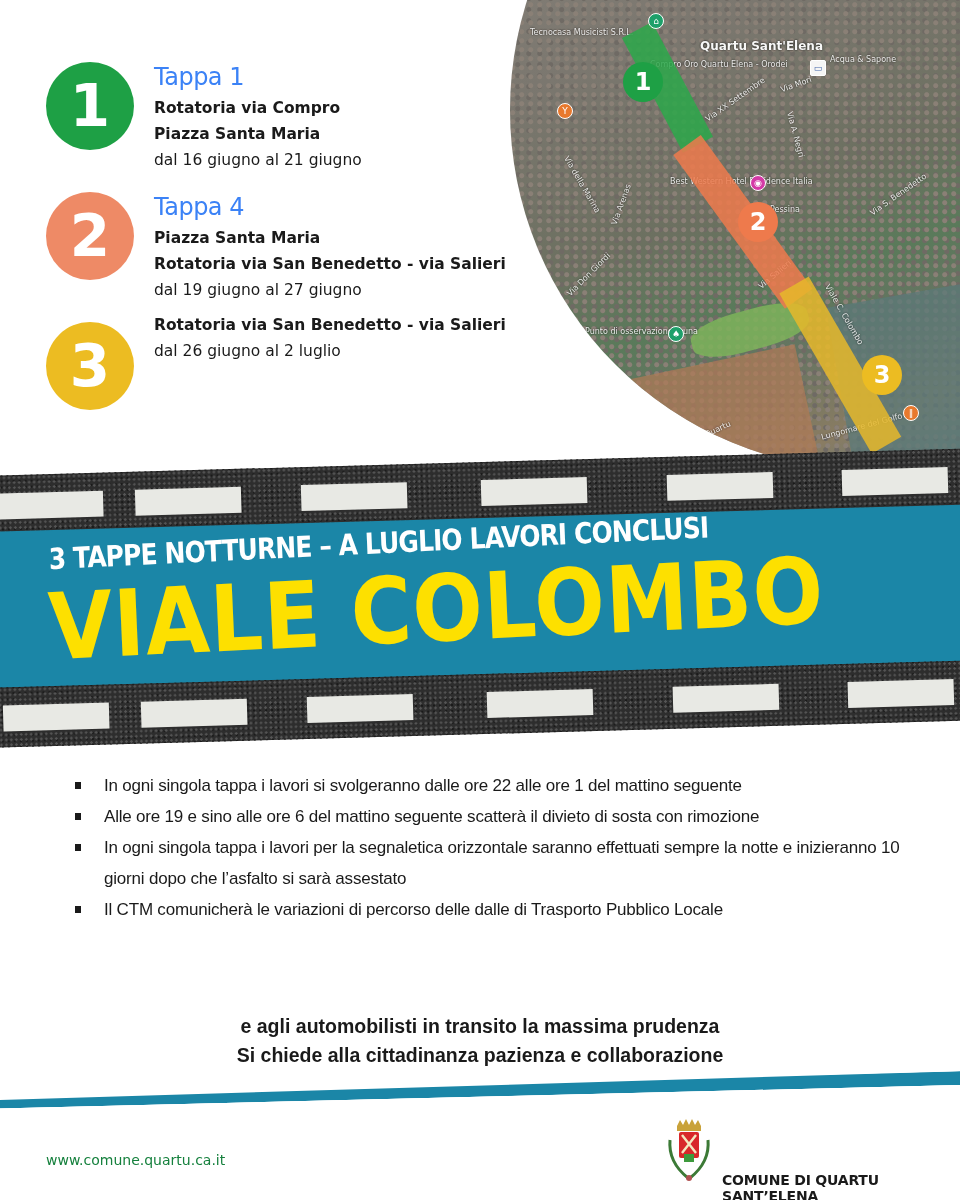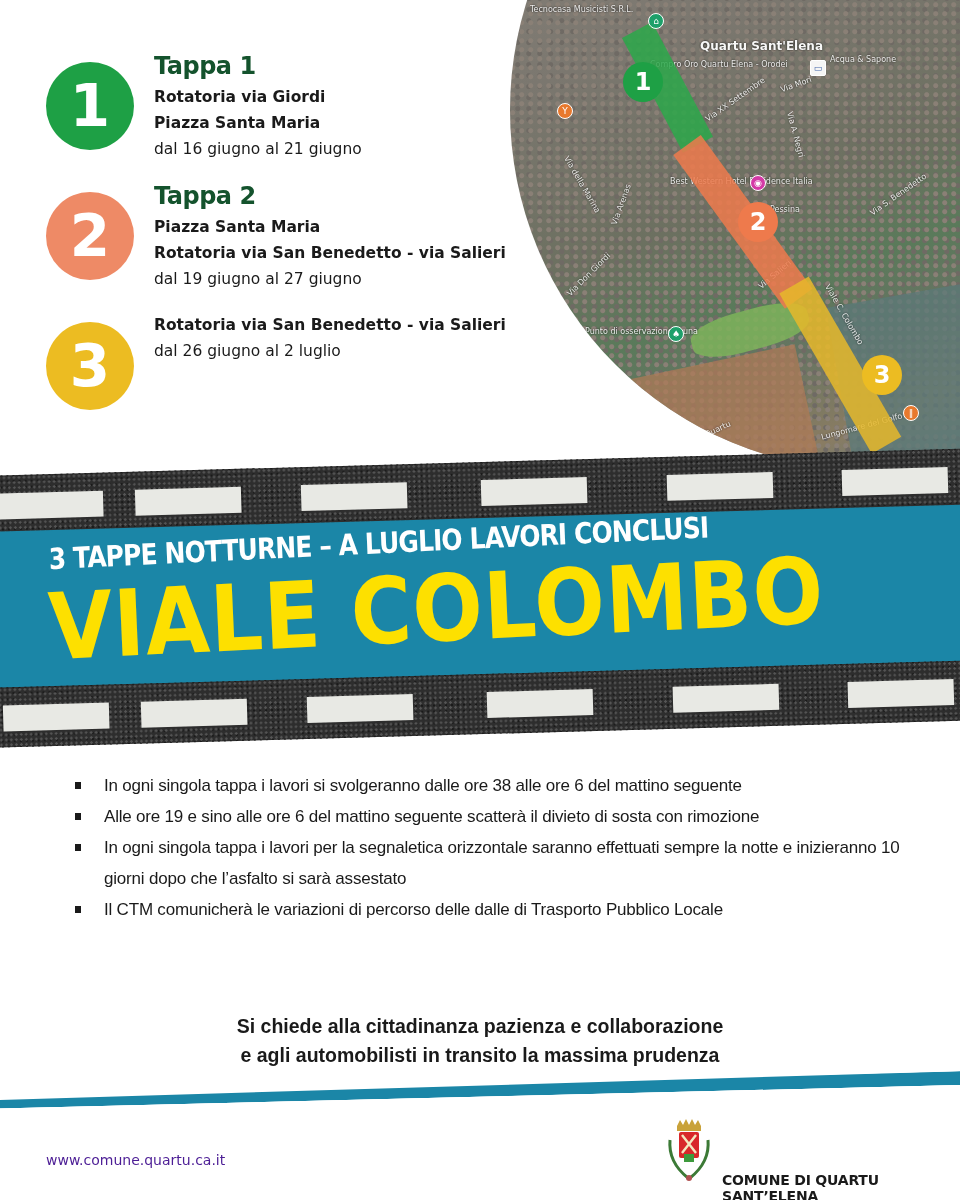--- a/index.html
+++ b/index.html
@@ -46,22 +46,22 @@
 
     
     .tappa { position: absolute; left: 46px; }
     .tappa .num {
       position: absolute; left: 0; top: 10px; width: 88px; height: 88px; border-radius: 50%;
       color: #fff; font-size: 58px; font-weight: 900; line-height: 88px; text-align: center;
       font-family: "DejaVu Sans", sans-serif;
     }
     .tappa .info { position: absolute; left: 108px; top: 0; width: 360px; }
     .tappa .title {
-      font-family: "DejaVu Sans", sans-serif; font-weight: 700; font-size: 24px;
-      letter-spacing: -0.5px; margin: 0 0 4px 0; line-height: 28px; color: #14532d;
+      font-family: "DejaVu Sans", sans-serif; font-weight: 400; font-size: 24px;
+      letter-spacing: -0.5px; margin: 11px 0 4px 0; line-height: 28px; color: #3b82f6;
     }
     .tappa .line { font-size: 15.5px; line-height: 26px; font-weight: bold; color: #1a1a1a; white-space: nowrap; }
     .tappa .date { font-weight: normal; }
 
     
     .banner {
       position: absolute; left: -30px; top: 462px; width: 1030px; height: 270px;
       transform: rotate(-1.6deg); transform-origin: center;
     }
     .asphalt {
@@ -107,39 +107,39 @@
       font-family: "Liberation Sans", sans-serif; font-weight: bold; font-size: 19.5px; line-height: 29px; color: #1a1a1a;
     }
 
     
     .stripe {
       position: absolute; left: -20px; top: 1095px; width: 1000px; height: 14px;
       background: #1b86a7; transform: rotate(-1.4deg); transform-origin: left top;
       clip-path: polygon(0 40%, 100% 0, 100% 100%, 0 100%);
     }
     .website {
-      position: absolute; left: 46px; top: 1152px; font-size: 14px; color: #4c1d95;
+      position: absolute; left: 46px; top: 1152px; font-size: 14px; color: #15803d;
       font-family: "DejaVu Sans", sans-serif;
     }
     .crest { position: absolute; left: 664px; top: 1118px; width: 50px; height: 70px; }
     .comune-name {
       position: absolute; left: 722px; top: 1172px; font-size: 14px; line-height: 16px; font-weight: bold;
       color: #1a1a1a; font-family: "DejaVu Sans", sans-serif; letter-spacing: -0.2px;
     }
   </style>
 </head>
 <body>
 
 <div class="map">
   <div class="lagoon"></div>
   <div class="fieldbrown"></div>
   <div class="greenland"></div>
 
   <span class="street-label town-label" style="left:190px; top:290px;text-align:center;">Quartu Sant'Elena</span>
-  <span class="street-label" style="left:20px; top:255px;">Tecnocasa Musicisti S.R.L.</span>
+  <span class="street-label" style="left:20px; top:278px;">Tecnocasa Musicisti S.R.L.</span>
   <span class="street-label" style="left:320px; top:305px;">Acqua &amp; Sapone</span>
   <span class="street-label" style="left:140px; top:310px;">Compro Oro Quartu Elena - Orodei</span>
   <span class="street-label" style="left:190px; top:345px; transform:rotate(-35deg);">Via XX Settembre</span>
   <span class="street-label" style="left:270px; top:330px; transform:rotate(-20deg);">Via Mori</span>
   <span class="street-label" style="left:262px; top:380px; transform:rotate(75deg);">Via A. Negri</span>
   <span class="street-label" style="left:160px; top:427px;">Best Western Hotel Residence Italia</span>
   <span class="street-label" style="left:355px; top:440px; transform:rotate(-35deg);">Via S. Benedetto</span>
   <span class="street-label" style="left:245px; top:455px;">Via Pessina</span>
   <span class="street-label" style="left:245px; top:520px; transform:rotate(-40deg);">Via Salieri</span>
   <span class="street-label" style="left:90px; top:450px; transform:rotate(-70deg);">Via Arenas</span>
@@ -163,30 +163,30 @@
   <div class="poi" style="left:240px; top:425px; background:#d43aa6;">◉</div>
   <div class="poi" style="left:158px; top:576px; background:#1ea06a;">♠</div>
   <div class="poi" style="left:393px; top:655px; background:#e8792e;">‖</div>
   <div class="poi" style="left:300px; top:310px; background:#f5f5f5; color:#4466aa; border-radius:2px;">▭</div>
 </div>
 
 <div class="tappa" style="top:52px;">
   <div class="num" style="background:#1ea045;">1</div>
   <div class="info">
     <div class="title">Tappa 1</div>
-    <div class="line">Rotatoria via Giordi</div>
+    <div class="line">Rotatoria via Compro</div>
     <div class="line">Piazza Santa Maria</div>
     <div class="line date">dal 16 giugno al 21 giugno</div>
   </div>
 </div>
 
 <div class="tappa" style="top:182px;">
   <div class="num" style="background:#ee8a66;">2</div>
   <div class="info">
-    <div class="title">Tappa 2</div>
+    <div class="title">Tappa 4</div>
     <div class="line">Piazza Santa Maria</div>
     <div class="line">Rotatoria via San Benedetto - via Salieri</div>
     <div class="line date">dal 19 giugno al 27 giugno</div>
   </div>
 </div>
 
 <div class="tappa" style="top:312px;">
   <div class="num" style="background:#ecbc22;">3</div>
   <div class="info">
     <div class="line">Rotatoria via San Benedetto - via Salieri</div>
@@ -213,39 +213,39 @@
     <div class="dash" style="left:334px;"></div>
     <div class="dash" style="left:514px;"></div>
     <div class="dash" style="left:700px;"></div>
     <div class="dash" style="left:875px;"></div>
   </div>
 </div>
 
 <div class="notes">
   <div class="note">
     <span class="bullet"></span>
-    <span>In ogni singola tappa i lavori si svolgeranno dalle ore 38 alle ore 6 del mattino seguente</span>
+    <span>In ogni singola tappa i lavori si svolgeranno dalle ore 22 alle ore 1 del mattino seguente</span>
   </div>
   <div class="note">
     <span class="bullet"></span>
     <span>Alle ore 19 e sino alle ore 6 del mattino seguente scatterà il divieto di sosta con rimozione</span>
   </div>
   <div class="note">
     <span class="bullet"></span>
     <span>In ogni singola tappa i lavori per la segnaletica orizzontale saranno effettuati sempre la notte e inizieranno 10 giorni dopo che l’asfalto si sarà assestato</span>
   </div>
   <div class="note">
     <span class="bullet"></span>
     <span>Il CTM comunicherà le variazioni di percorso delle dalle di Trasporto Pubblico Locale</span>
   </div>
 </div>
 
 <div class="appeal">
+  <div>e agli automobilisti in transito la massima prudenza</div>
   <div>Si chiede alla cittadinanza pazienza e collaborazione</div>
-  <div>e agli automobilisti in transito la massima prudenza</div>
 </div>
 
 <div class="stripe"></div>
 <div class="website">www.comune.quartu.ca.it</div>
 
 <svg class="crest" viewBox="0 0 50 70">
   <path d="M13 8 L16 2 L19 7 L22 1 L25 7 L28 1 L31 7 L34 2 L37 8 L37 13 L13 13 Z" fill="#c9a23a"></path>
   <rect x="15" y="14" width="20" height="26" rx="2" fill="#d8272a"></rect>
   <path d="M18 17 L32 35 M32 17 L18 35" stroke="#f4e8c0" stroke-width="2.4"></path>
   <rect x="20" y="36" width="10" height="8" fill="#3d9a3c"></rect>

